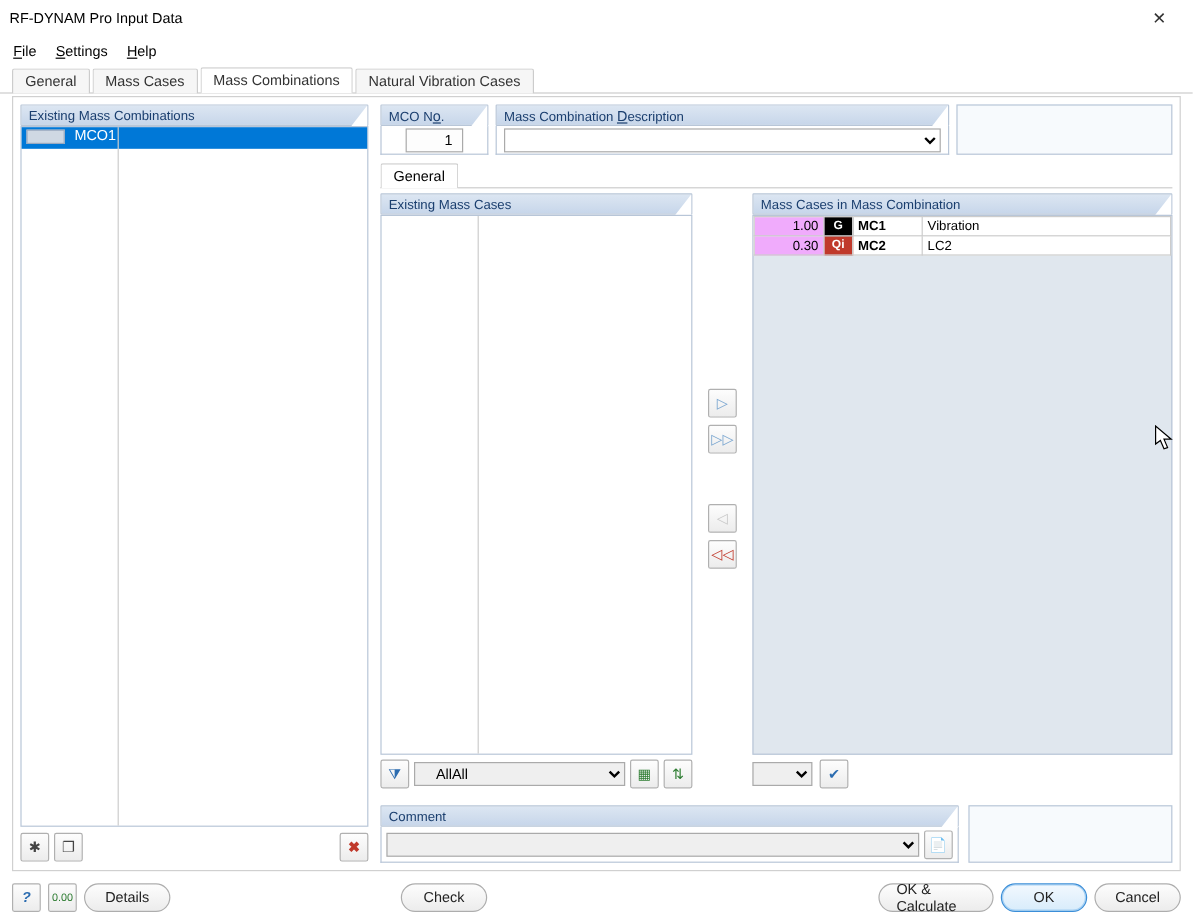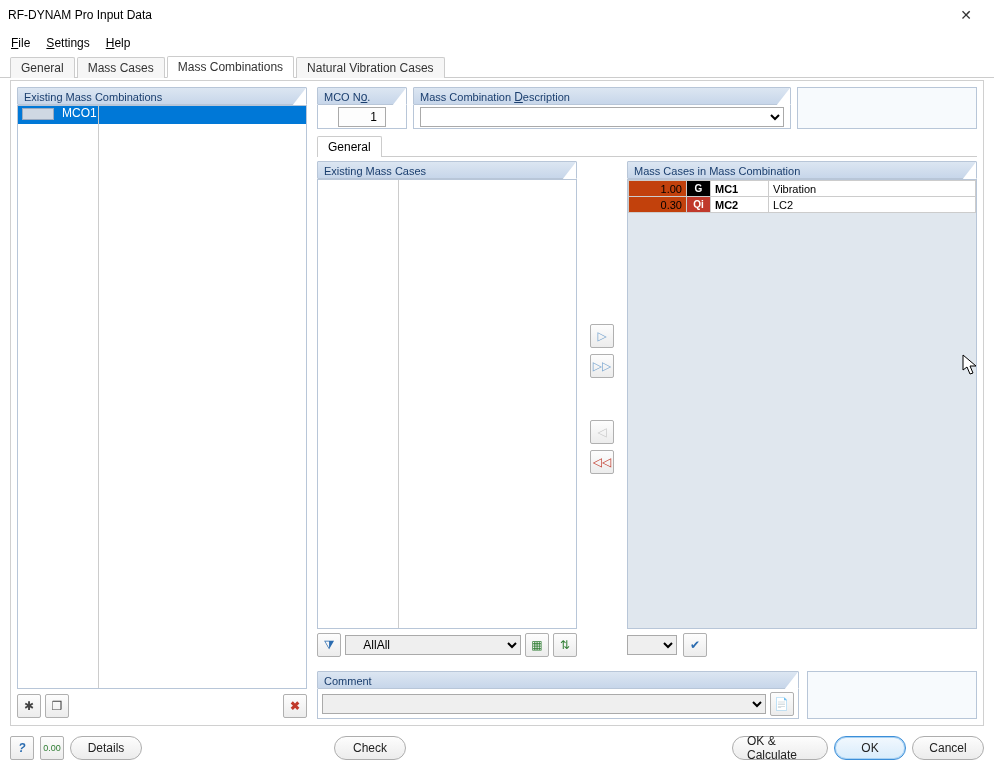--- a/index.html
+++ b/index.html
@@ -40,21 +40,21 @@
 .mid .mc-left { position: absolute; left: 0; top: 0; width: 260px; bottom: 0; }
 .mid .mc-left .listbox { position: absolute; top: 18px; left: 0; right: 0; bottom: 28px; border: 1px solid #b8c6d8; background: #fff; }
 .mid .mc-left .listbox .vline2 { position: absolute; top: 0; bottom: 0; left: 80px; width: 1px; background: #ccc; }
 .mid .mc-left .filterrow { position: absolute; bottom: 0; left: 0; right: 0; height: 24px; display: flex; gap: 4px; align-items: center; }
 .mid .mc-left .filterrow select { flex: 1; height: 20px; border: 1px solid #aaa; }
 .mid .arrows { position: absolute; left: 270px; top: 48%; transform: translateY(-50%); width: 30px; display: flex; flex-direction: column; gap: 6px; align-items: center; }
 .mid .mc-right { position: absolute; left: 310px; top: 0; right: 0; bottom: 0; }
 .mid .mc-right .grid { position: absolute; top: 18px; left: 0; right: 0; bottom: 28px; border: 1px solid #b8c6d8; background: #e0e7ee; }
 .mid .mc-right .grid table { width: 100%; border-collapse: collapse; background: #fff; }
 .mid .mc-right .grid td { border: 1px solid #ccc; padding: 1px 4px; height: 16px; font-size: 11px; white-space: nowrap; }
-.mid .mc-right .grid td.factor { text-align: right; width: 58px; background: #c2410c; }
+.mid .mc-right .grid td.factor { text-align: right; width: 58px; background: #f0abfc; }
 .mid .mc-right .grid td.tag { width: 24px; text-align: center; color: #fff; font-weight: bold; font-size: 10px; }
 .mid .mc-right .grid td.tag.G { background: #000; }
 .mid .mc-right .grid td.tag.Qi { background: #c0392b; }
 .mid .mc-right .grid td.mc { width: 58px; font-weight: bold; }
 .mid .mc-right .filterrow2 { position: absolute; bottom: 0; left: 0; right: 0; height: 24px; display: flex; gap: 6px; align-items: center; }
 .mid .mc-right .filterrow2 select { width: 50px; height: 20px; border: 1px solid #aaa; }
 .comment-area { position: absolute; left: 306px; right: 6px; bottom: 6px; height: 48px; display: flex; gap: 8px; }
 .comment-box { flex: 1; }
 .comment-box .body { border: 1px solid #b8c6d8; border-top: none; height: 30px; display: flex; align-items: center; padding: 0 4px; gap: 4px; }
 .comment-select { flex: 1; height: 20px; border: 1px solid #aaa; }

